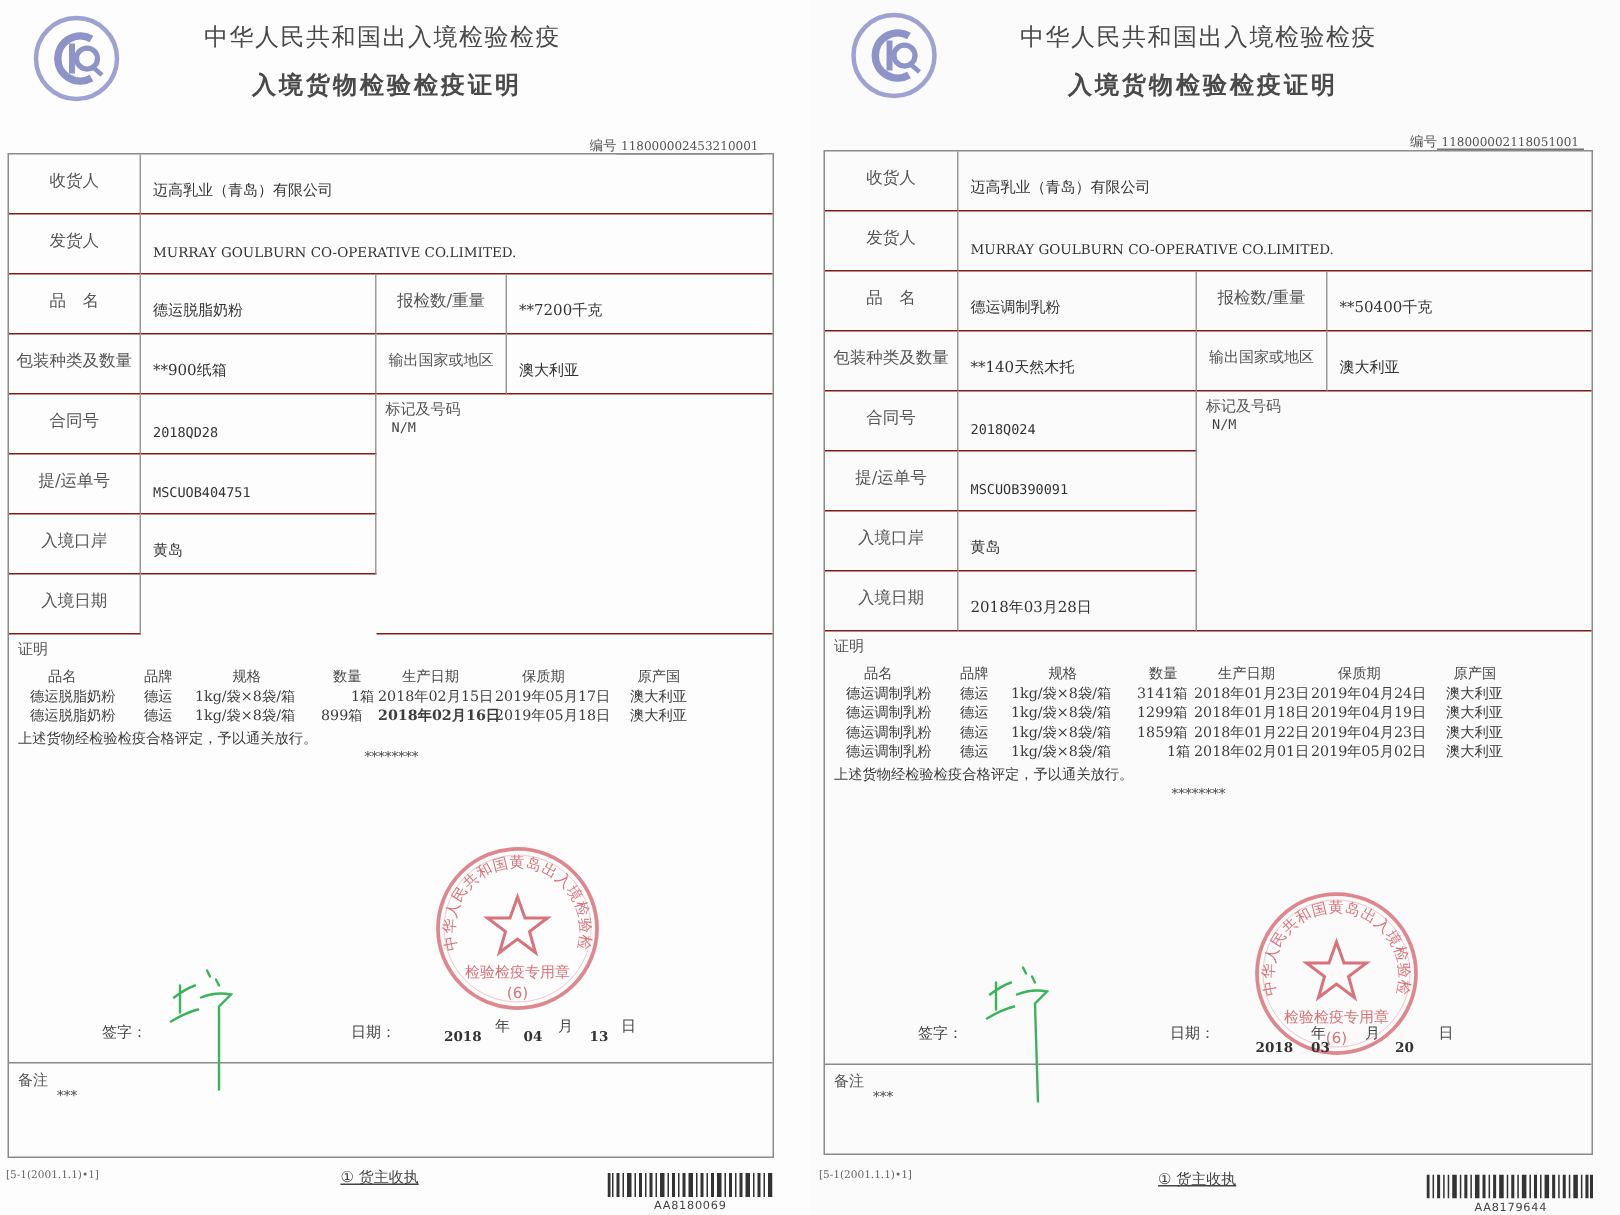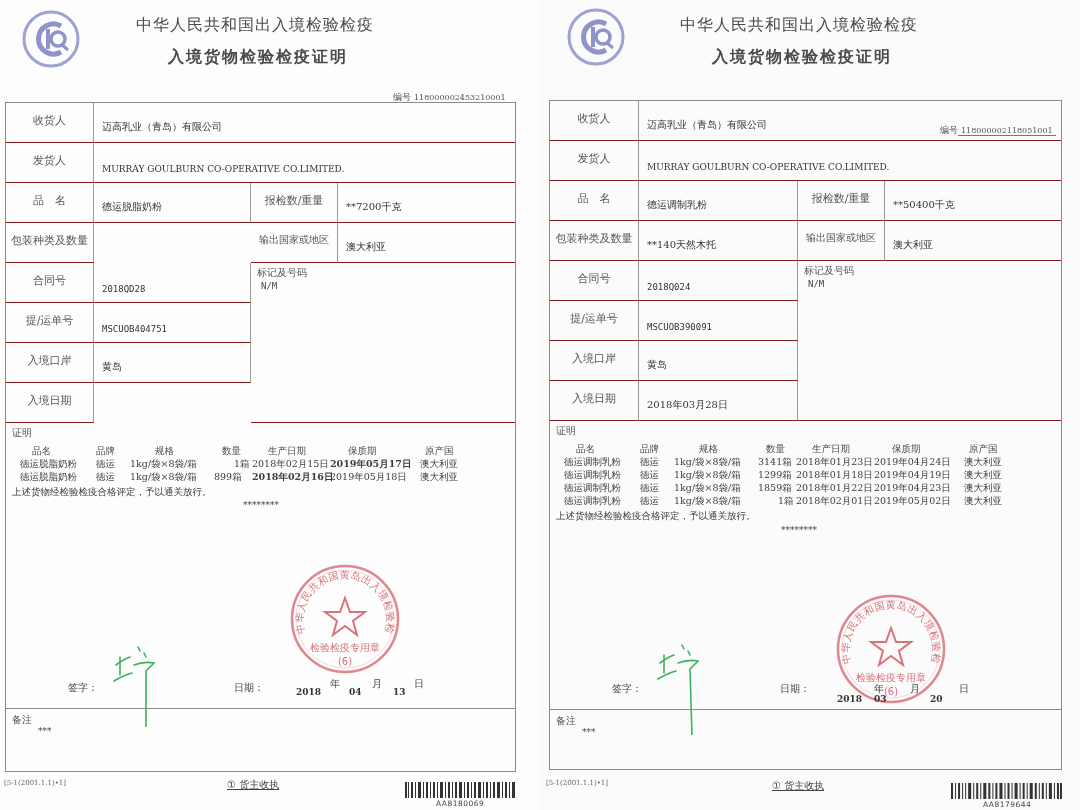--- a/index.html
+++ b/index.html
@@ -17,21 +17,21 @@
   .title1, .title2 { position: absolute; font-family: "DejaVu Sans", "Liberation Sans", sans-serif; color: #4a4a4a; white-space: nowrap; letter-spacing: 1px; }
   .title1 { font-size: 16px; top: 15px; }
   .title2 { font-size: 16px; font-weight: bold; top: 47px; letter-spacing: 2px; }
   .cert.left .title1 { left: 136px; }
   .cert.left .title2 { left: 168px; }
   .cert.right .title1 { left: 140px; }
   .cert.right .title2 { left: 172px; }
 
   .serial { position: absolute; font-size: 9px; color: #555; white-space: nowrap; }
   .cert.left .serial { left: 393px; top: 91px; }
-  .cert.right .serial { left: 400px; top: 88px; margin-top: 36px; }
+  .cert.right .serial { left: 400px; top: 88px; }
   .serial .num { border-bottom: 1px solid #777; padding: 0 3px; font-size: 8px; letter-spacing: 0; }
 
   .form { position: absolute; border: 1px solid #8a8a8a; }
   .cert.left .form { left: 5px; top: 102px; width: 511px; height: 670px; }
   .cert.right .form { left: 9px; top: 100px; width: 513px; height: 670px; }
 
   .cell { position: absolute; border-right: 1px solid #9a9a9a; border-bottom: 1px solid #7f1d1d; }
   .lbl { font-size: 11px; color: #555; text-align: center; display: flex; align-items: flex-start; justify-content: center; padding-top: 10px; }
   .val { font-size: 10px; color: #333; padding-left: 8px; display: flex; align-items: flex-end; padding-bottom: 8px; white-space: nowrap; }
   .val.mono { font-family: "DejaVu Sans Mono", "Liberation Mono", monospace; font-size: 9px; }
@@ -90,20 +90,21 @@
 
     <div class="cell lbl" style="left:0;top:40px;width:88px;height:40px;">发货人</div>
     <div class="cell val noborder-r" style="left:88px;top:40px;width:421px;height:40px;font-size:9px;">MURRAY GOULBURN CO-OPERATIVE CO.LIMITED.</div>
 
     <div class="cell lbl" style="left:0;top:80px;width:88px;height:40px;">品　名</div>
     <div class="cell val" style="left:88px;top:80px;width:157px;height:40px;">德运脱脂奶粉</div>
     <div class="cell lbl" style="left:245px;top:80px;width:87px;height:40px;">报检数/重量</div>
     <div class="cell val noborder-r" style="left:332px;top:80px;width:177px;height:40px;">**7200千克</div>
 
     <div class="cell lbl" style="left:0;top:120px;width:88px;height:40px;">包装种类及数量</div>
+    <div class="cell val" style="left:88px;top:120px;width:157px;height:40px;">**900纸箱</div>
     <div class="cell lbl" style="left:245px;top:120px;width:87px;height:40px;font-size:10px;">输出国家或地区</div>
     <div class="cell val noborder-r" style="left:332px;top:120px;width:177px;height:40px;">澳大利亚</div>
 
     <div class="cell lbl" style="left:0;top:160px;width:88px;height:40px;">合同号</div>
     <div class="cell val mono" style="left:88px;top:160px;width:157px;height:40px;">2018QD28</div>
     <div class="cell lbl" style="left:0;top:200px;width:88px;height:40px;">提/运单号</div>
     <div class="cell val mono" style="left:88px;top:200px;width:157px;height:40px;">MSCUOB404751</div>
     <div class="cell lbl" style="left:0;top:240px;width:88px;height:40px;">入境口岸</div>
     <div class="cell val" style="left:88px;top:240px;width:157px;height:40px;">黄岛</div>
     <div class="cell lbl" style="left:0;top:280px;width:88px;height:40px;">入境日期</div>
@@ -124,21 +125,21 @@
           <span style="left:256px;">生产日期</span>
           <span style="left:336px;">保质期</span>
           <span style="left:413px;">原产国</span>
         </div>
         <div class="row">
           <span style="left:8px;">德运脱脂奶粉</span>
           <span style="left:84px;">德运</span>
           <span style="left:118px;">1kg/袋×8袋/箱</span>
           <span style="left:222px;">1箱</span>
           <span style="left:240px;">2018年02月15日</span>
-          <span style="left:318px;font-weight:bold;">2019年05月17日</span>
+          <span style="left:318px;">2019年05月17日</span>
           <span style="left:408px;">澳大利亚</span>
         </div>
         <div class="row">
           <span style="left:8px;">德运脱脂奶粉</span>
           <span style="left:84px;">德运</span>
           <span style="left:118px;">1kg/袋×8袋/箱</span>
           <span style="left:202px;">899箱</span>
           <span style="left:240px;font-weight:bold;">2018年02月16日</span>
           <span style="left:318px;">2019年05月18日</span>
           <span style="left:408px;">澳大利亚</span>

